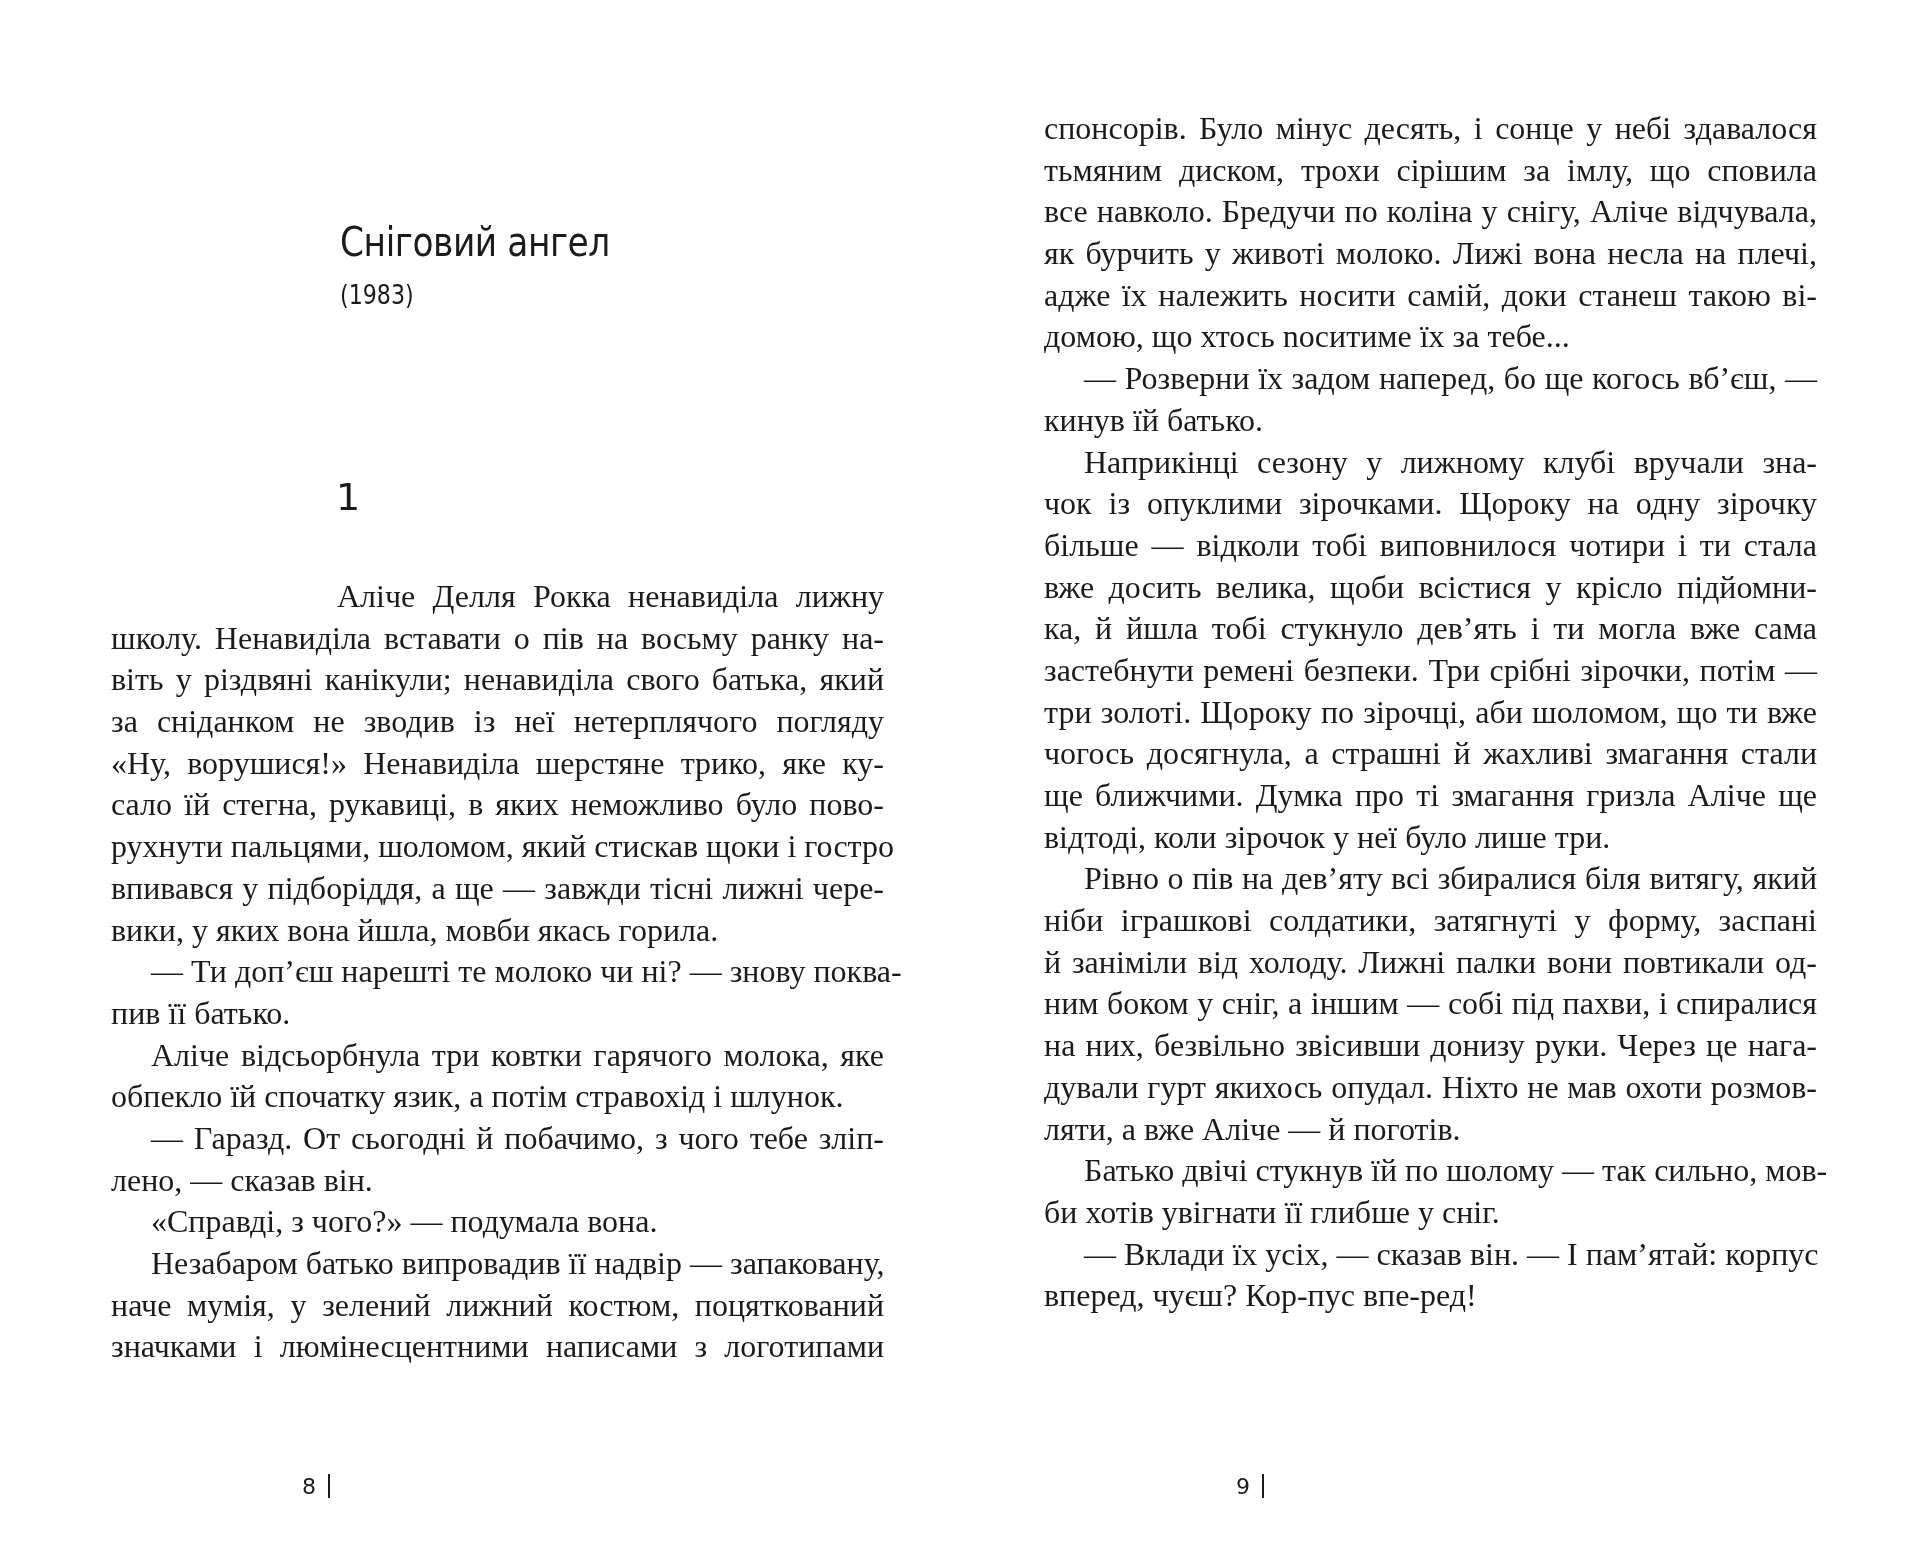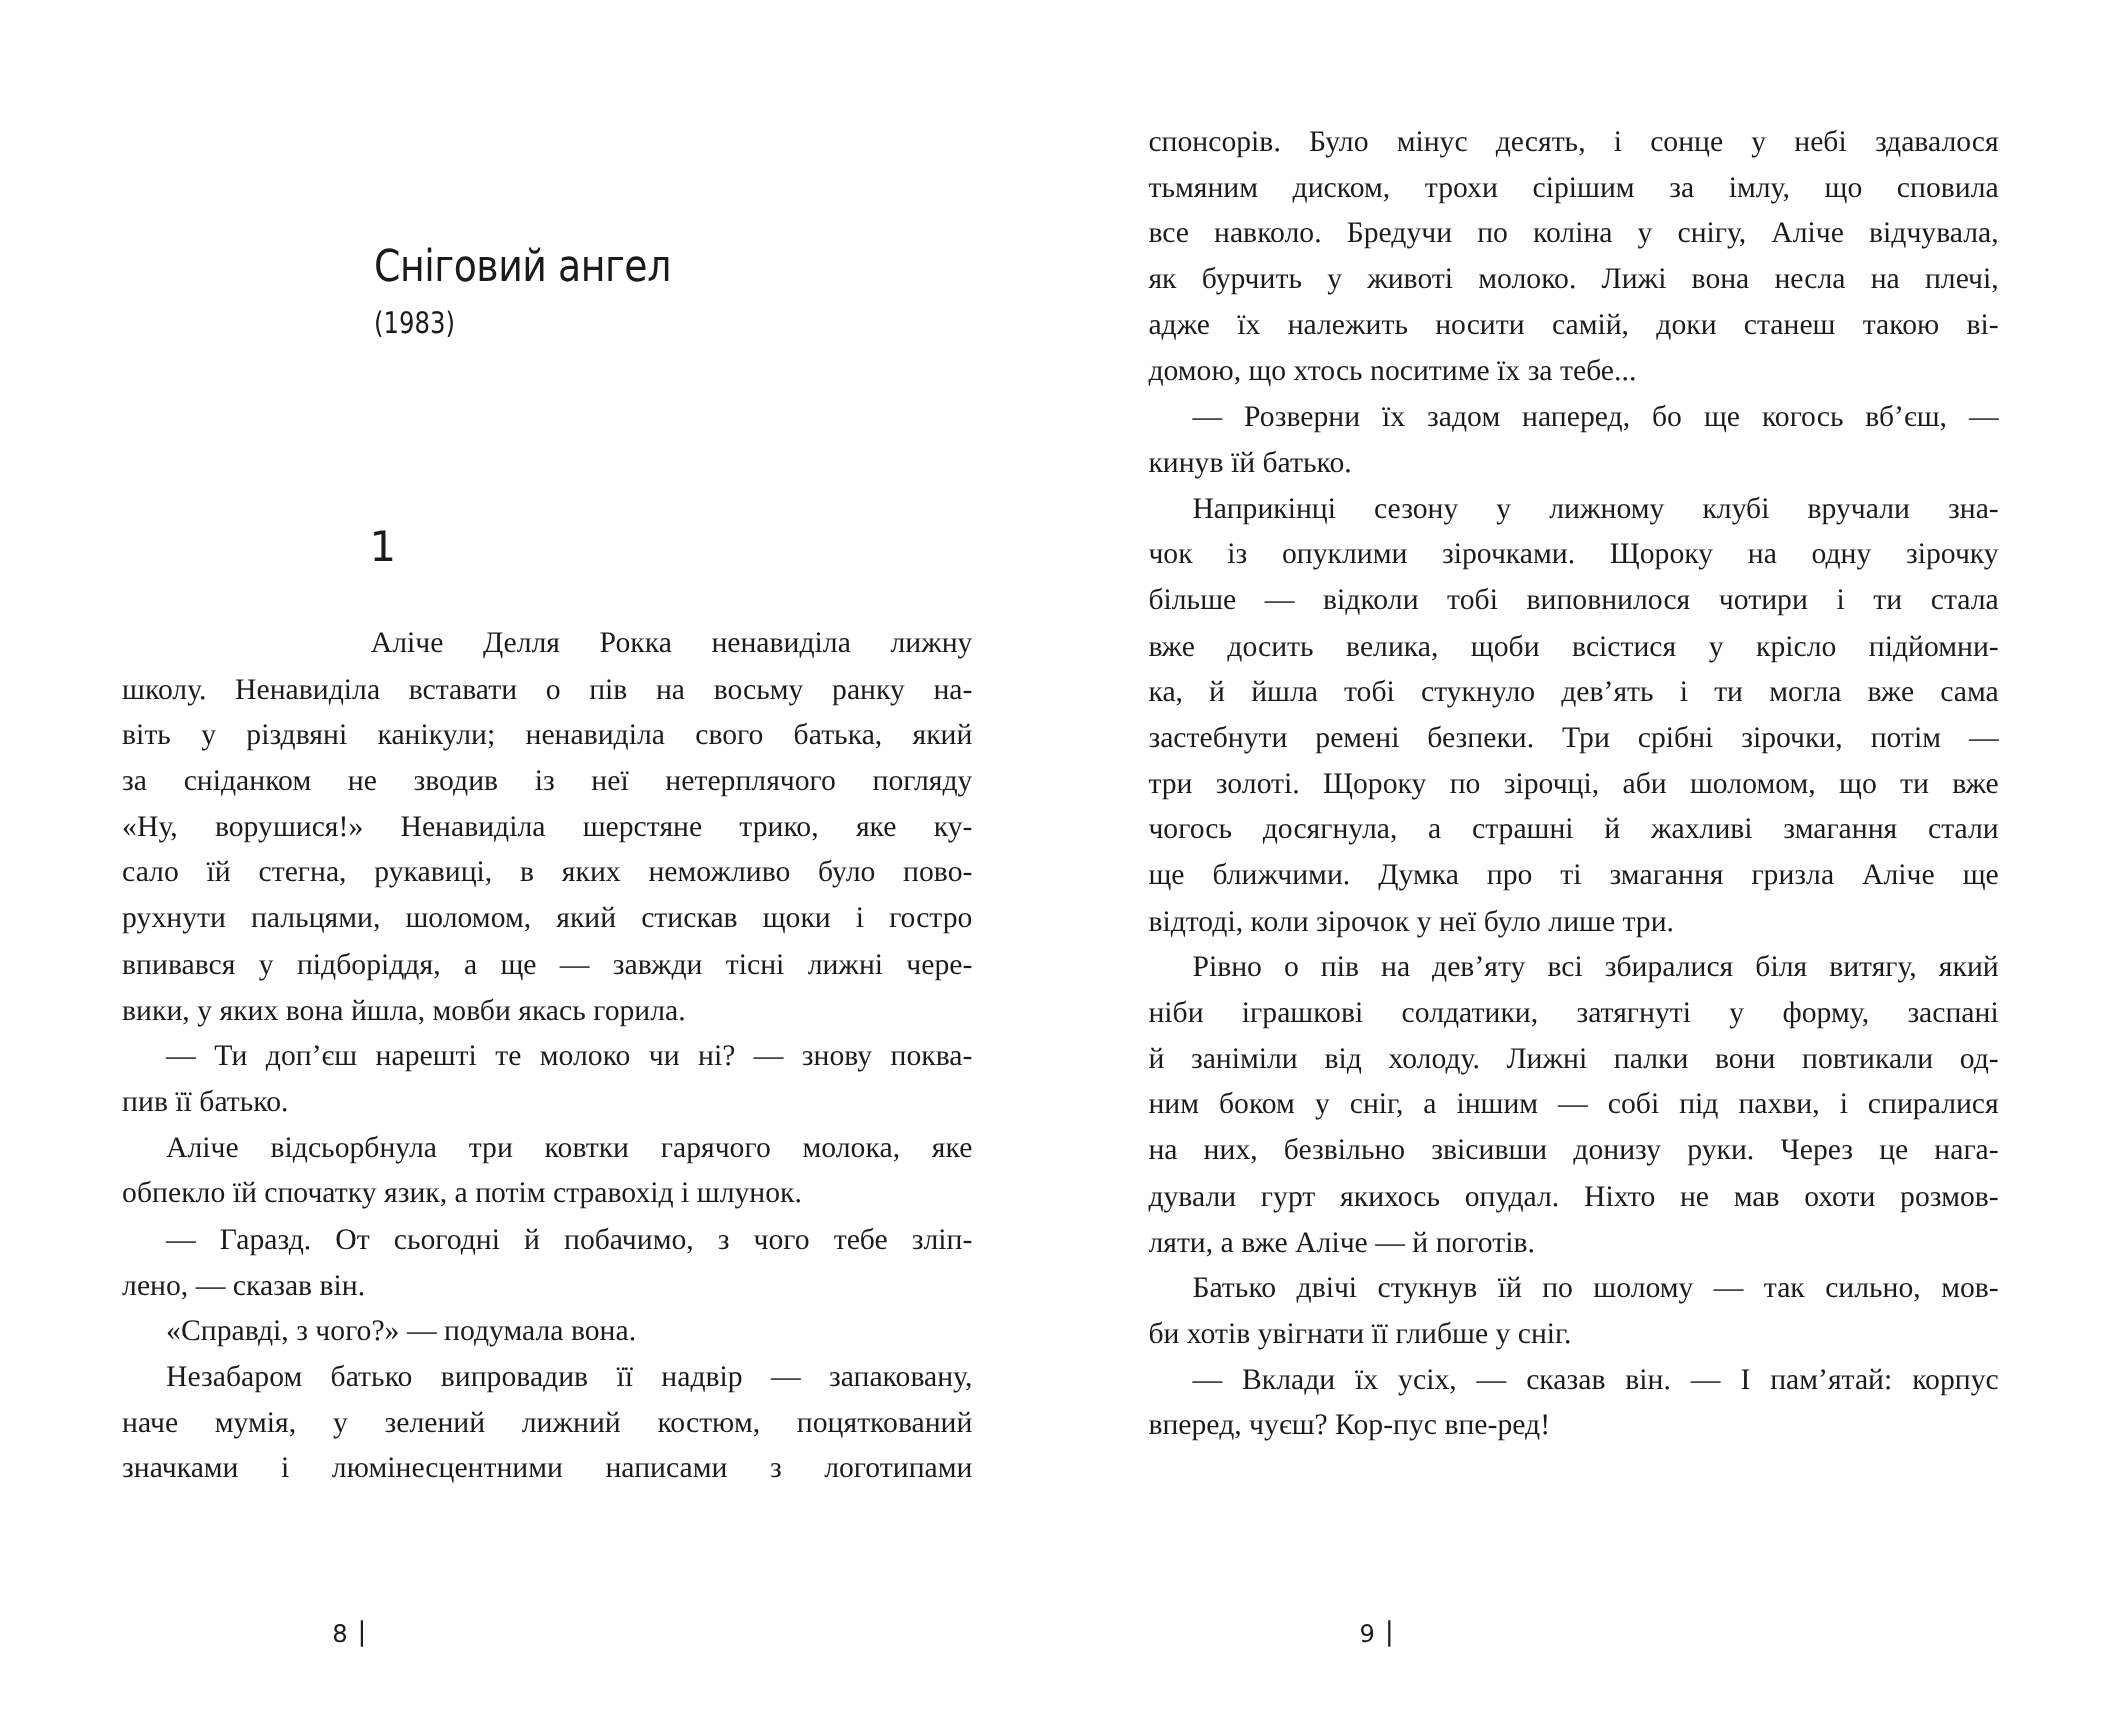--- a/index.html
+++ b/index.html
@@ -53,37 +53,37 @@
     left: 336px;
     top: 474px;
     font-family: "DejaVu Sans", "Liberation Sans", sans-serif;
     font-size: 38px;
     line-height: 46px;
   }
 
   .body-text {
     position: absolute;
     width: 773px;
-    font-size: 27px;
+    font-size: 32px;
     line-height: 41.7px;
   }
   .page-left .body-text { left: 111px; top: 564px; }
   .page-right .body-text { left: 84px; top: 108px; }
 
   .line {
     display: block;
     white-space: nowrap;
     text-align: justify;
     text-align-last: justify;
     height: 41.7px;
     overflow: visible;
   }
   .line.last { text-align-last: left; }
   .line.indent { padding-left: 40px; }
-  .line.first-indent { padding-left: 226px; }
+  .line.first-indent { padding-left: 226px; margin-top: 12px; }
 
   .page-number {
     position: absolute;
     top: 1472px;
     font-family: "DejaVu Sans", "Liberation Sans", sans-serif;
     font-size: 22px;
     line-height: 30px;
     white-space: nowrap;
   }
   .page-left .page-number { left: 302px; }

